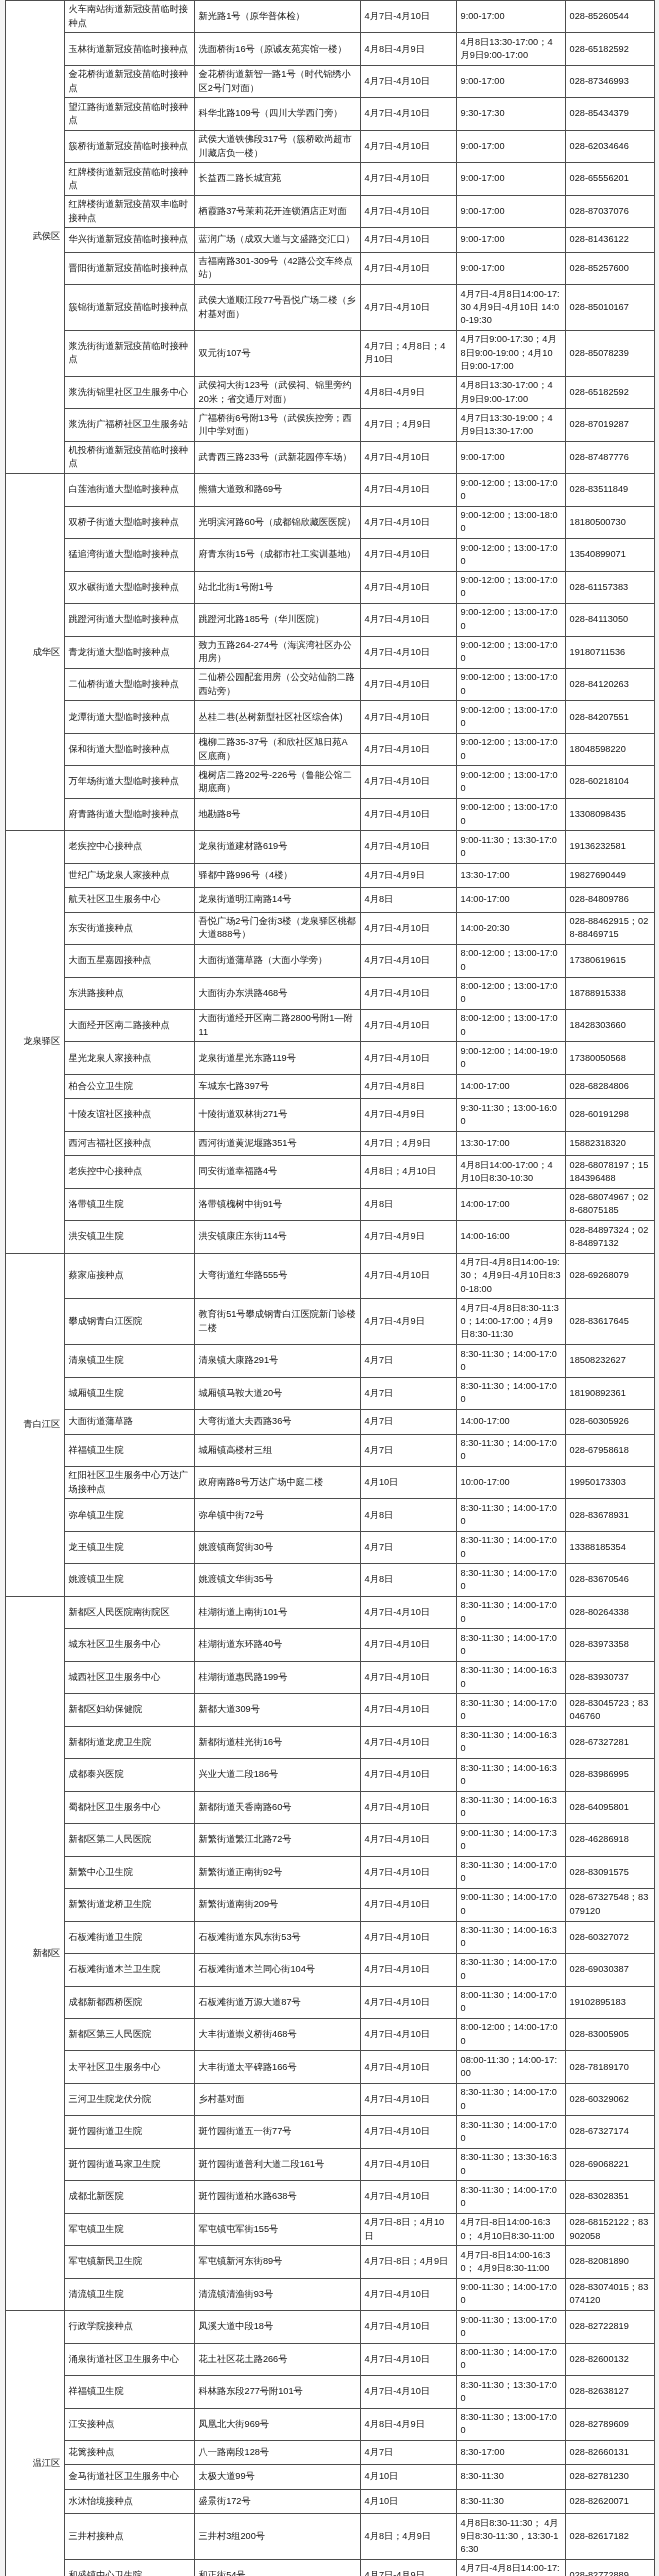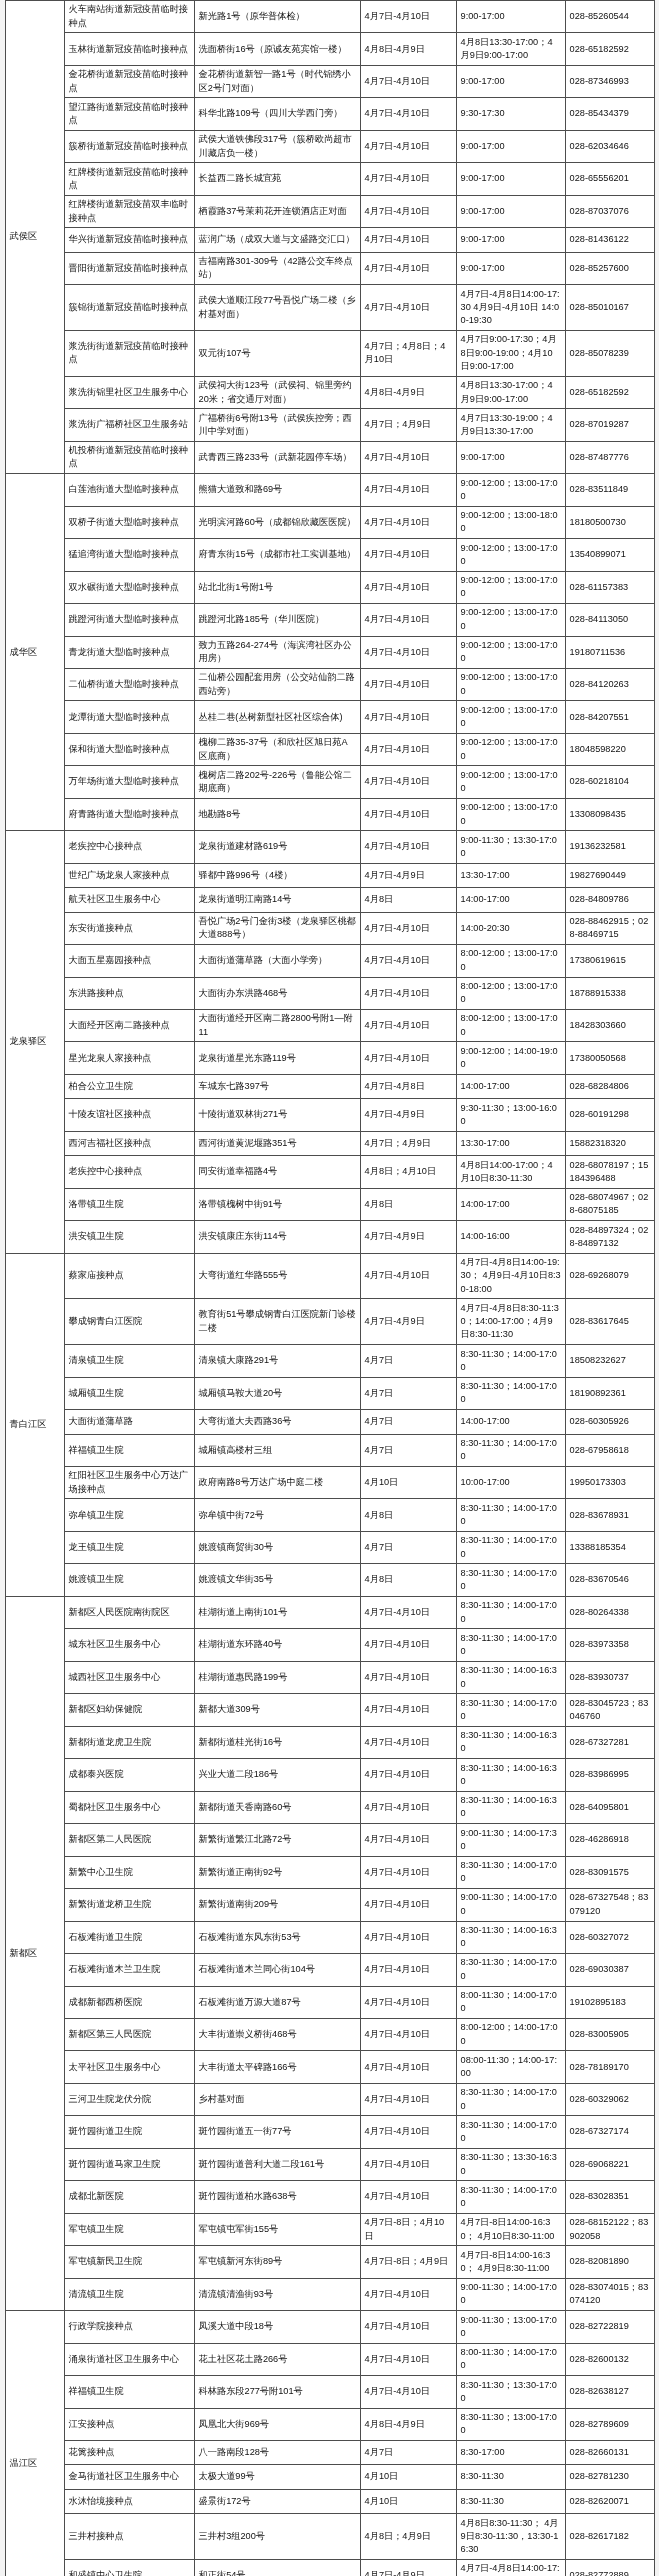--- a/index.html
+++ b/index.html
@@ -27,21 +27,21 @@
     line-height: 1.45;
     color: #111111;
     vertical-align: middle;
     word-break: break-all;
     background: #ffffff;
   }
   table.sites tbody.district-group {
     border-top: 1.8px solid #000000;
   }
   td.district-cell {
-    text-align: left;
+    text-align: right;
     font-size: 9.8px;
   }
   td.site-name-cell { }
   td.dates-cell, td.times-cell, td.phone-cell { }
   tr.site-row { height: 24.4px; }
 </style>
 </head>
 <body>
 
 <div class="page">
@@ -311,21 +311,21 @@
           <td class="site-name-cell">西河吉福社区接种点</td>
           <td class="address-cell">西河街道黄泥堰路351号</td>
           <td class="dates-cell">4月7日；4月9日</td>
           <td class="times-cell">13:30-17:00</td>
           <td class="phone-cell">15882318320</td>
         </tr>
         <tr class="site-row">
           <td class="site-name-cell">老疾控中心接种点</td>
           <td class="address-cell">同安街道幸福路4号</td>
           <td class="dates-cell">4月8日；4月10日</td>
-          <td class="times-cell">4月8日14:00-17:00；4月10日8:30-11:30</td>
+          <td class="times-cell">4月8日14:00-17:00；4月10日8:30-10:30</td>
           <td class="phone-cell">028-68078197；15184396488</td>
         </tr>
         <tr class="site-row">
           <td class="site-name-cell">洛带镇卫生院</td>
           <td class="address-cell">洛带镇槐树中街91号</td>
           <td class="dates-cell">4月8日</td>
           <td class="times-cell">14:00-17:00</td>
           <td class="phone-cell">028-68074967；028-68075185</td>
         </tr>
         <tr class="site-row">

